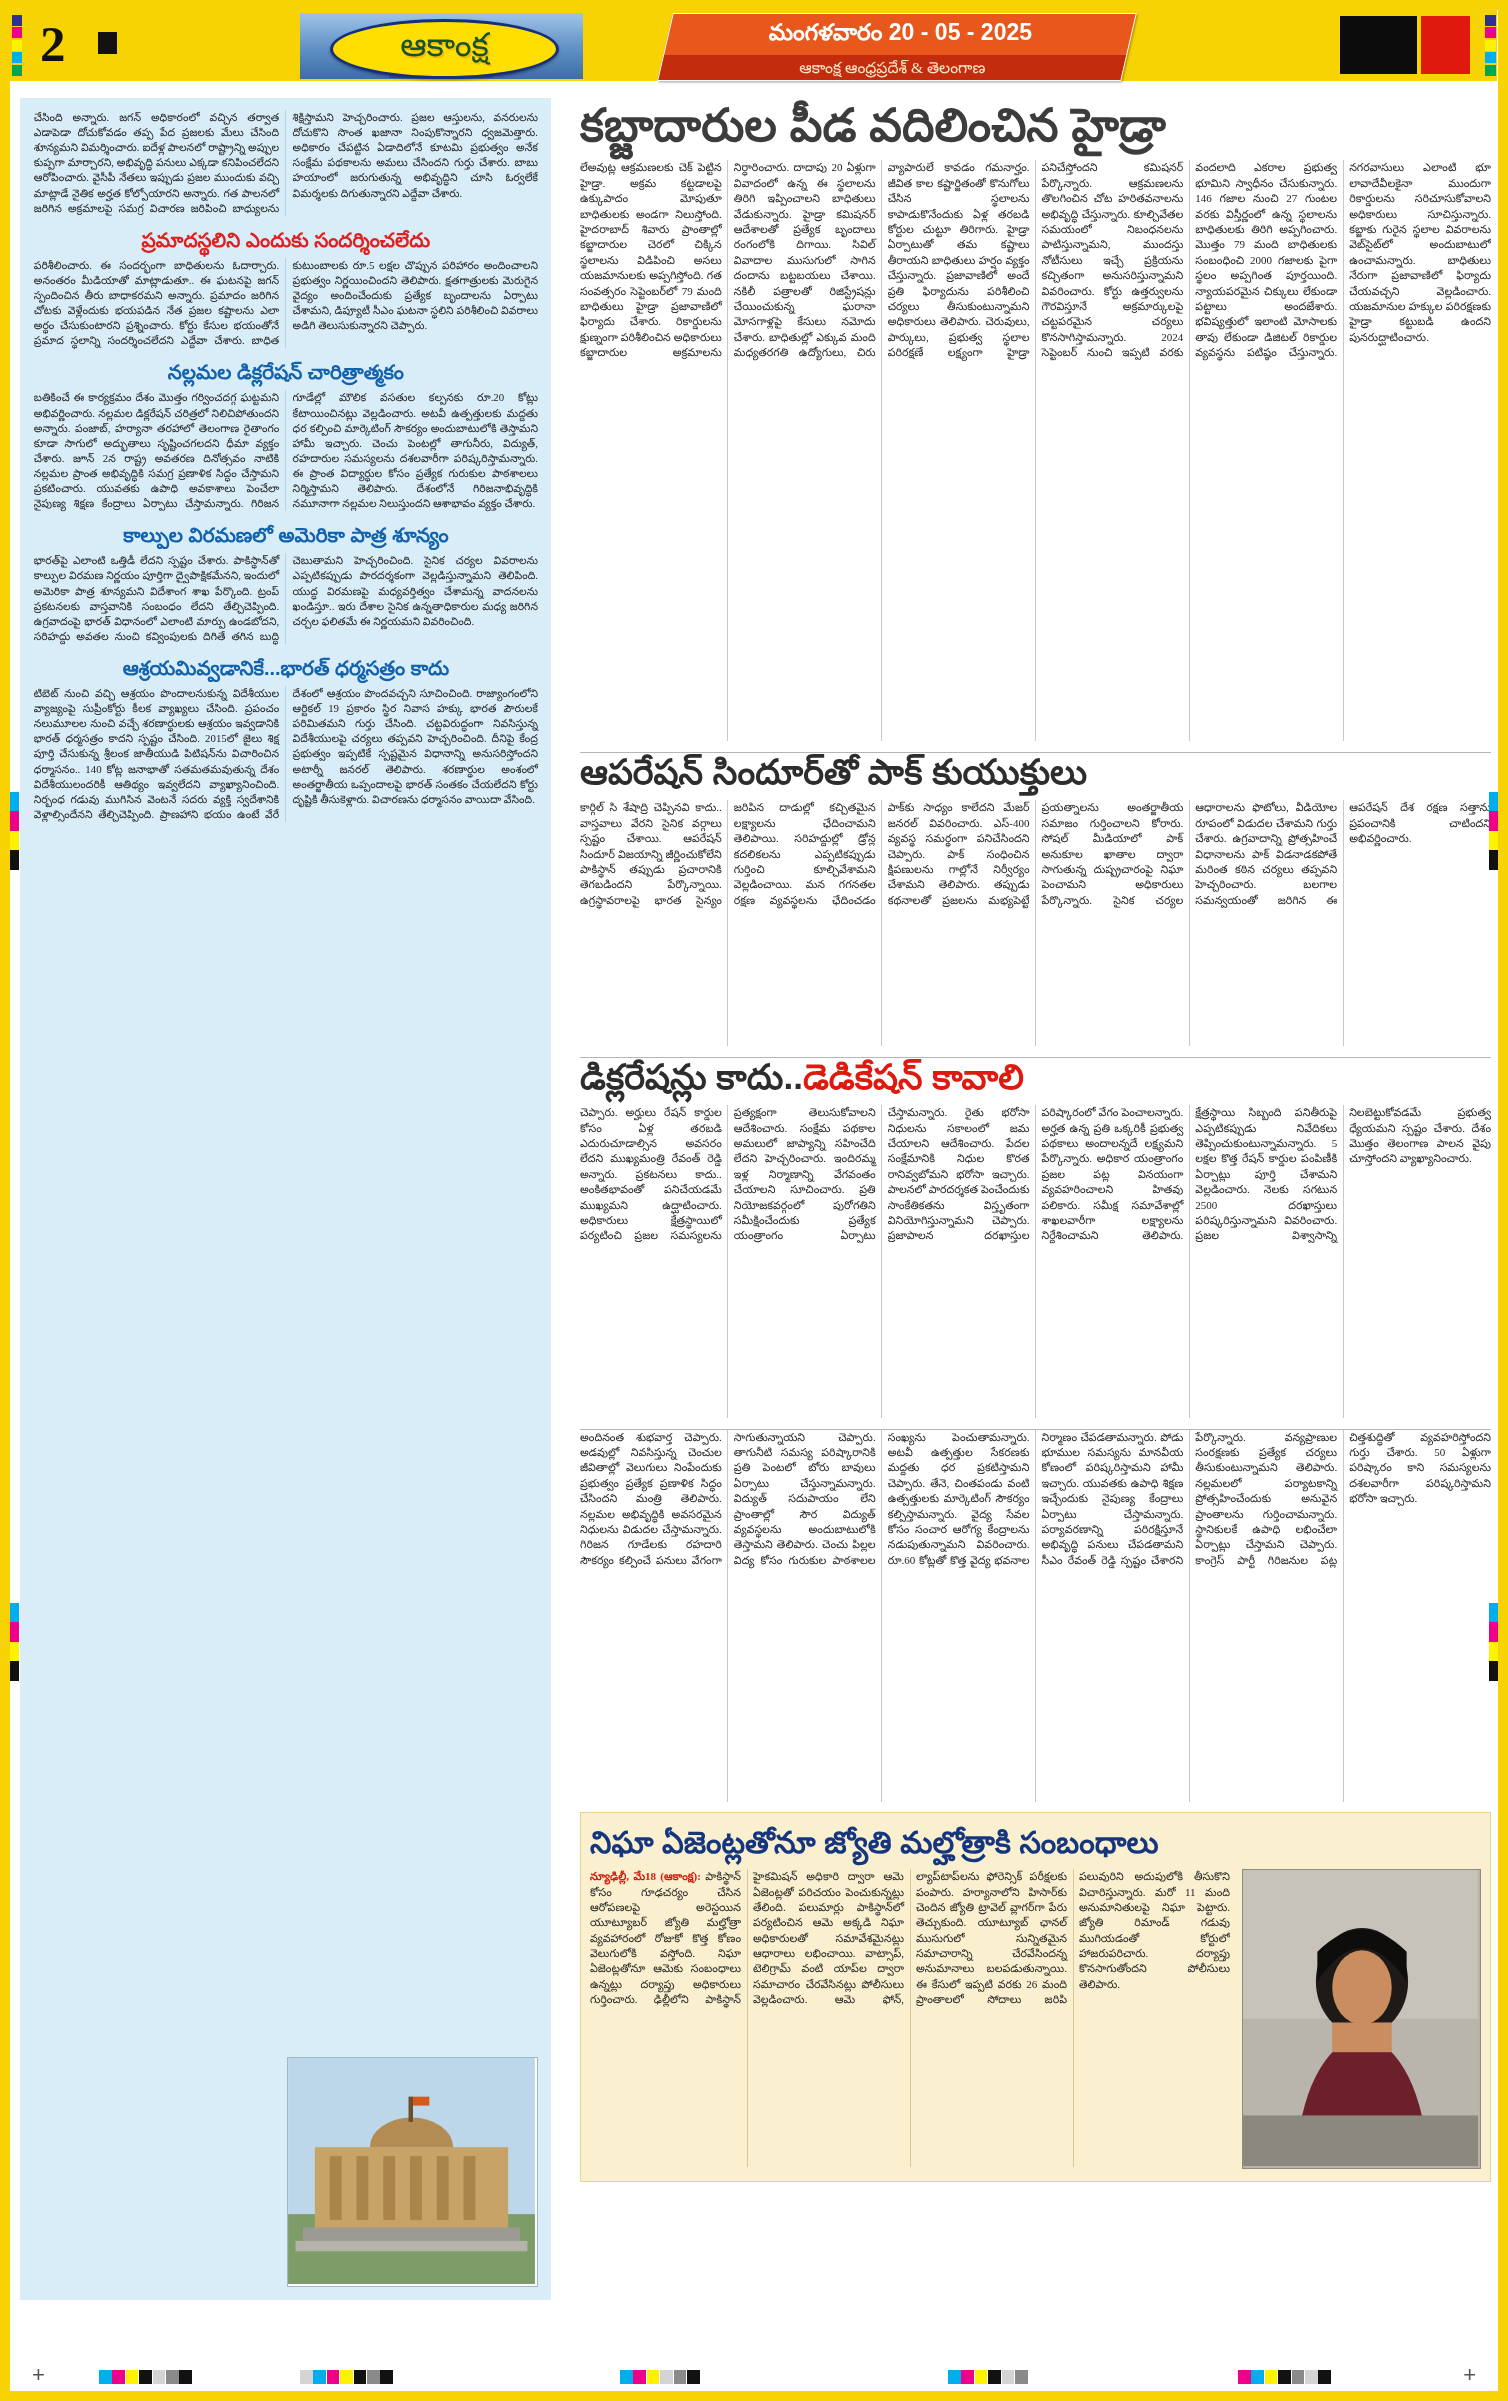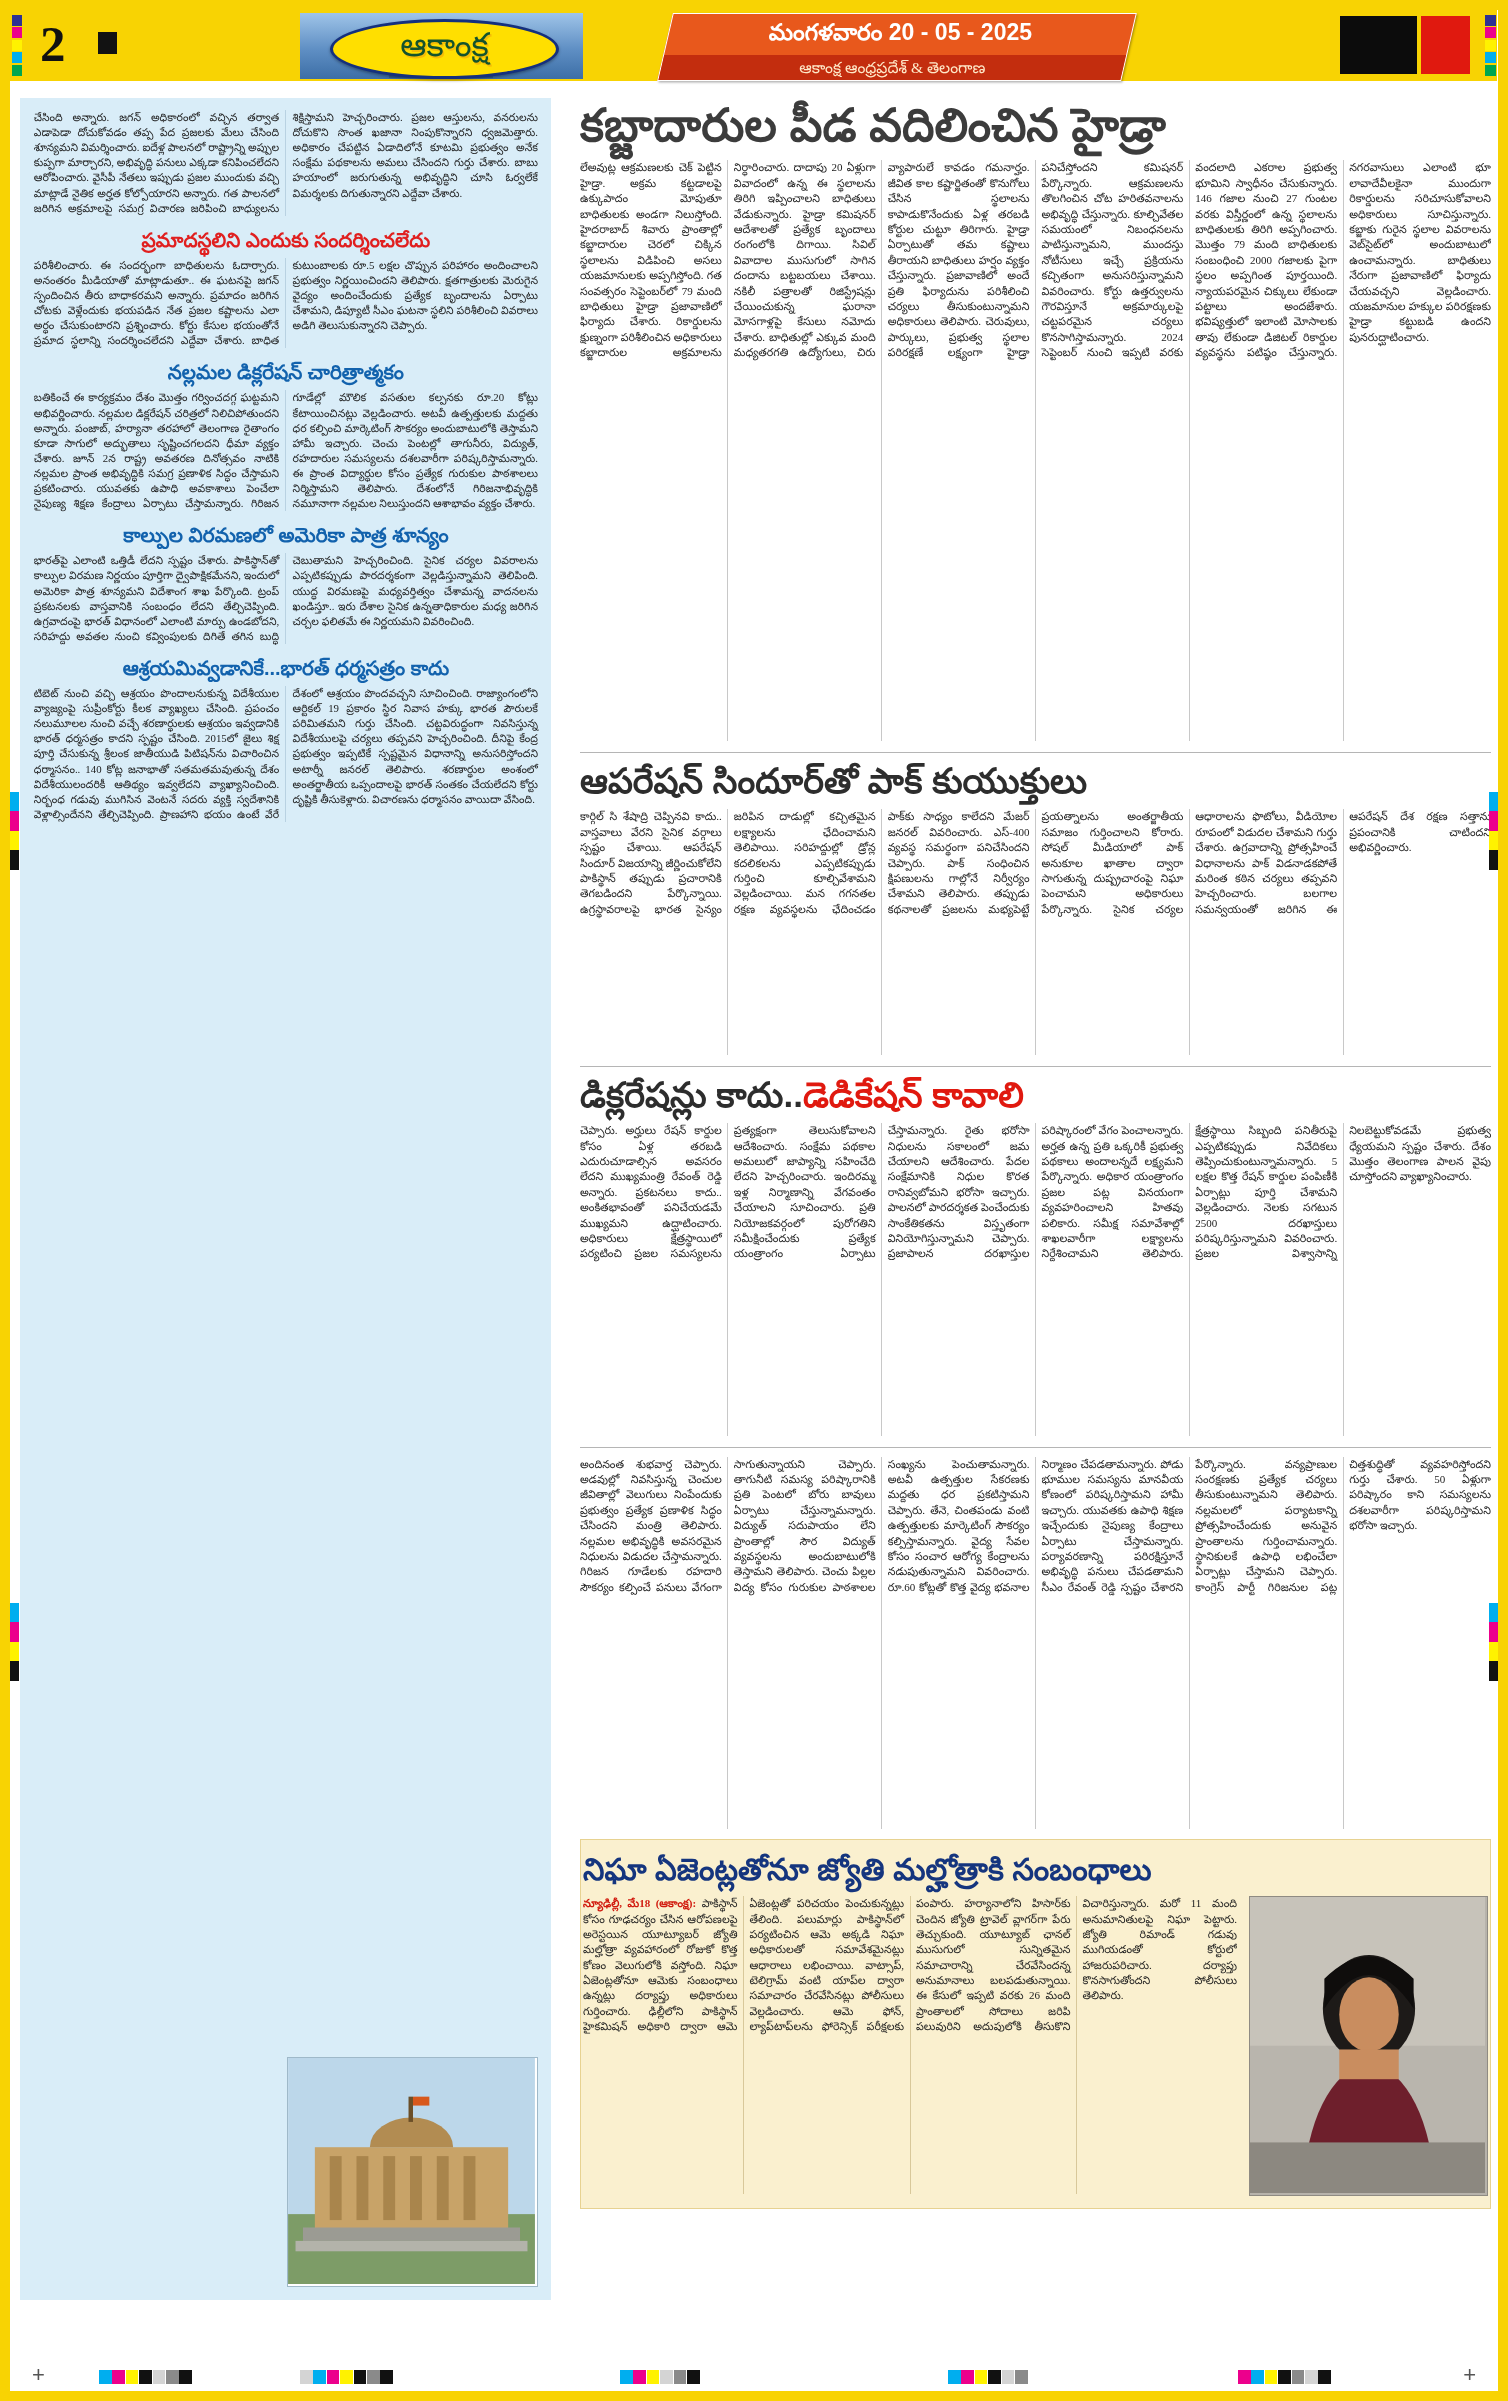--- a/index.html
+++ b/index.html
@@ -45,34 +45,34 @@
   .subhead{margin:12px 0 6px 0;text-align:center;font-size:20px;line-height:1.2;font-weight:700;
            font-family:"Liberation Sans",sans-serif;}
   .subhead.red{color:#e01f1f;} .subhead.blue{color:#1262ad;}
   .cols2{column-count:2;column-gap:13.4px;column-rule:0.7px solid #b9d2e2;text-align:justify;
          font-size:10.8px;line-height:1.4;color:#1d1d1d;}
   .sc-photo{position:absolute;right:13.4px;bottom:13.4px;width:249px;height:228px;background:#fff;
             border:0.7px solid #9fb9c9;}
   
   .right-col{position:absolute;left:570px;top:88px;width:911px;}
   article{margin:0 0 10.4px 0;}
-  article.ruled{border-top:0.7px solid #b5b5b5;padding-top:9px;}
+  article.ruled{border-top:0.7px solid #b5b5b5;}
   .h-big{margin:1.5px 0 10.4px 0;font-size:46px;line-height:1.1;color:#3c3c3c;font-weight:700;
          font-family:"Liberation Sans",sans-serif;}
   .h-med{margin:0 0 9px 0;font-size:35px;line-height:1.1;color:#2d2d2d;font-weight:700;
          font-family:"Liberation Sans",sans-serif;}
   .h-big2{margin:0 0 9px 0;font-size:40px;line-height:1.1;color:#3c3c3c;font-weight:700;
          font-family:"Liberation Sans",sans-serif;}
   .redtxt{color:#e0190f;}
   .cols{text-align:justify;font-size:11px;line-height:1.4;color:#1c1c1c;overflow:hidden;}
   .cols6{column-count:6;column-gap:12px;column-rule:0.7px solid #c8c8c8;}
   .cols4{column-count:4;column-gap:12px;column-rule:0.7px solid #d8c89a;}
   .h780{height:581px;} .h330{height:246px;} .h420{height:313px;} .h500{height:372px;} .h400{height:298px;}
   
-  .jyoti-box{background:#faf0cf;border:0.7px solid #e7d291;box-sizing:border-box;padding:12px 2px;}
+  .jyoti-box{background:#faf0cf;border:0.7px solid #e7d291;box-sizing:border-box;padding:12px 9px;}
   .h-jyoti{margin:0 0 9px 0;font-size:30.5px;line-height:1.15;color:#15357e;font-weight:700;
            font-family:"Liberation Sans",sans-serif;}
   .jyoti-row{display:flex;gap:12px;}
   .jyoti-body{flex:1;}
   .dateline{color:#d11a0e;font-weight:700;}
   .jyoti-photo{width:237px;height:298px;background:#b7b3ab;border:0.7px solid #8f8b83;flex:0 0 auto;}
   
   .regbar{position:absolute;bottom:7.4px;display:flex;gap:0.7px;}
   .regbar .sq{width:12.7px;height:13.4px;}
   .plus{position:absolute;bottom:3px;font-size:22px;color:#555;font-family:"Liberation Sans",sans-serif;}

